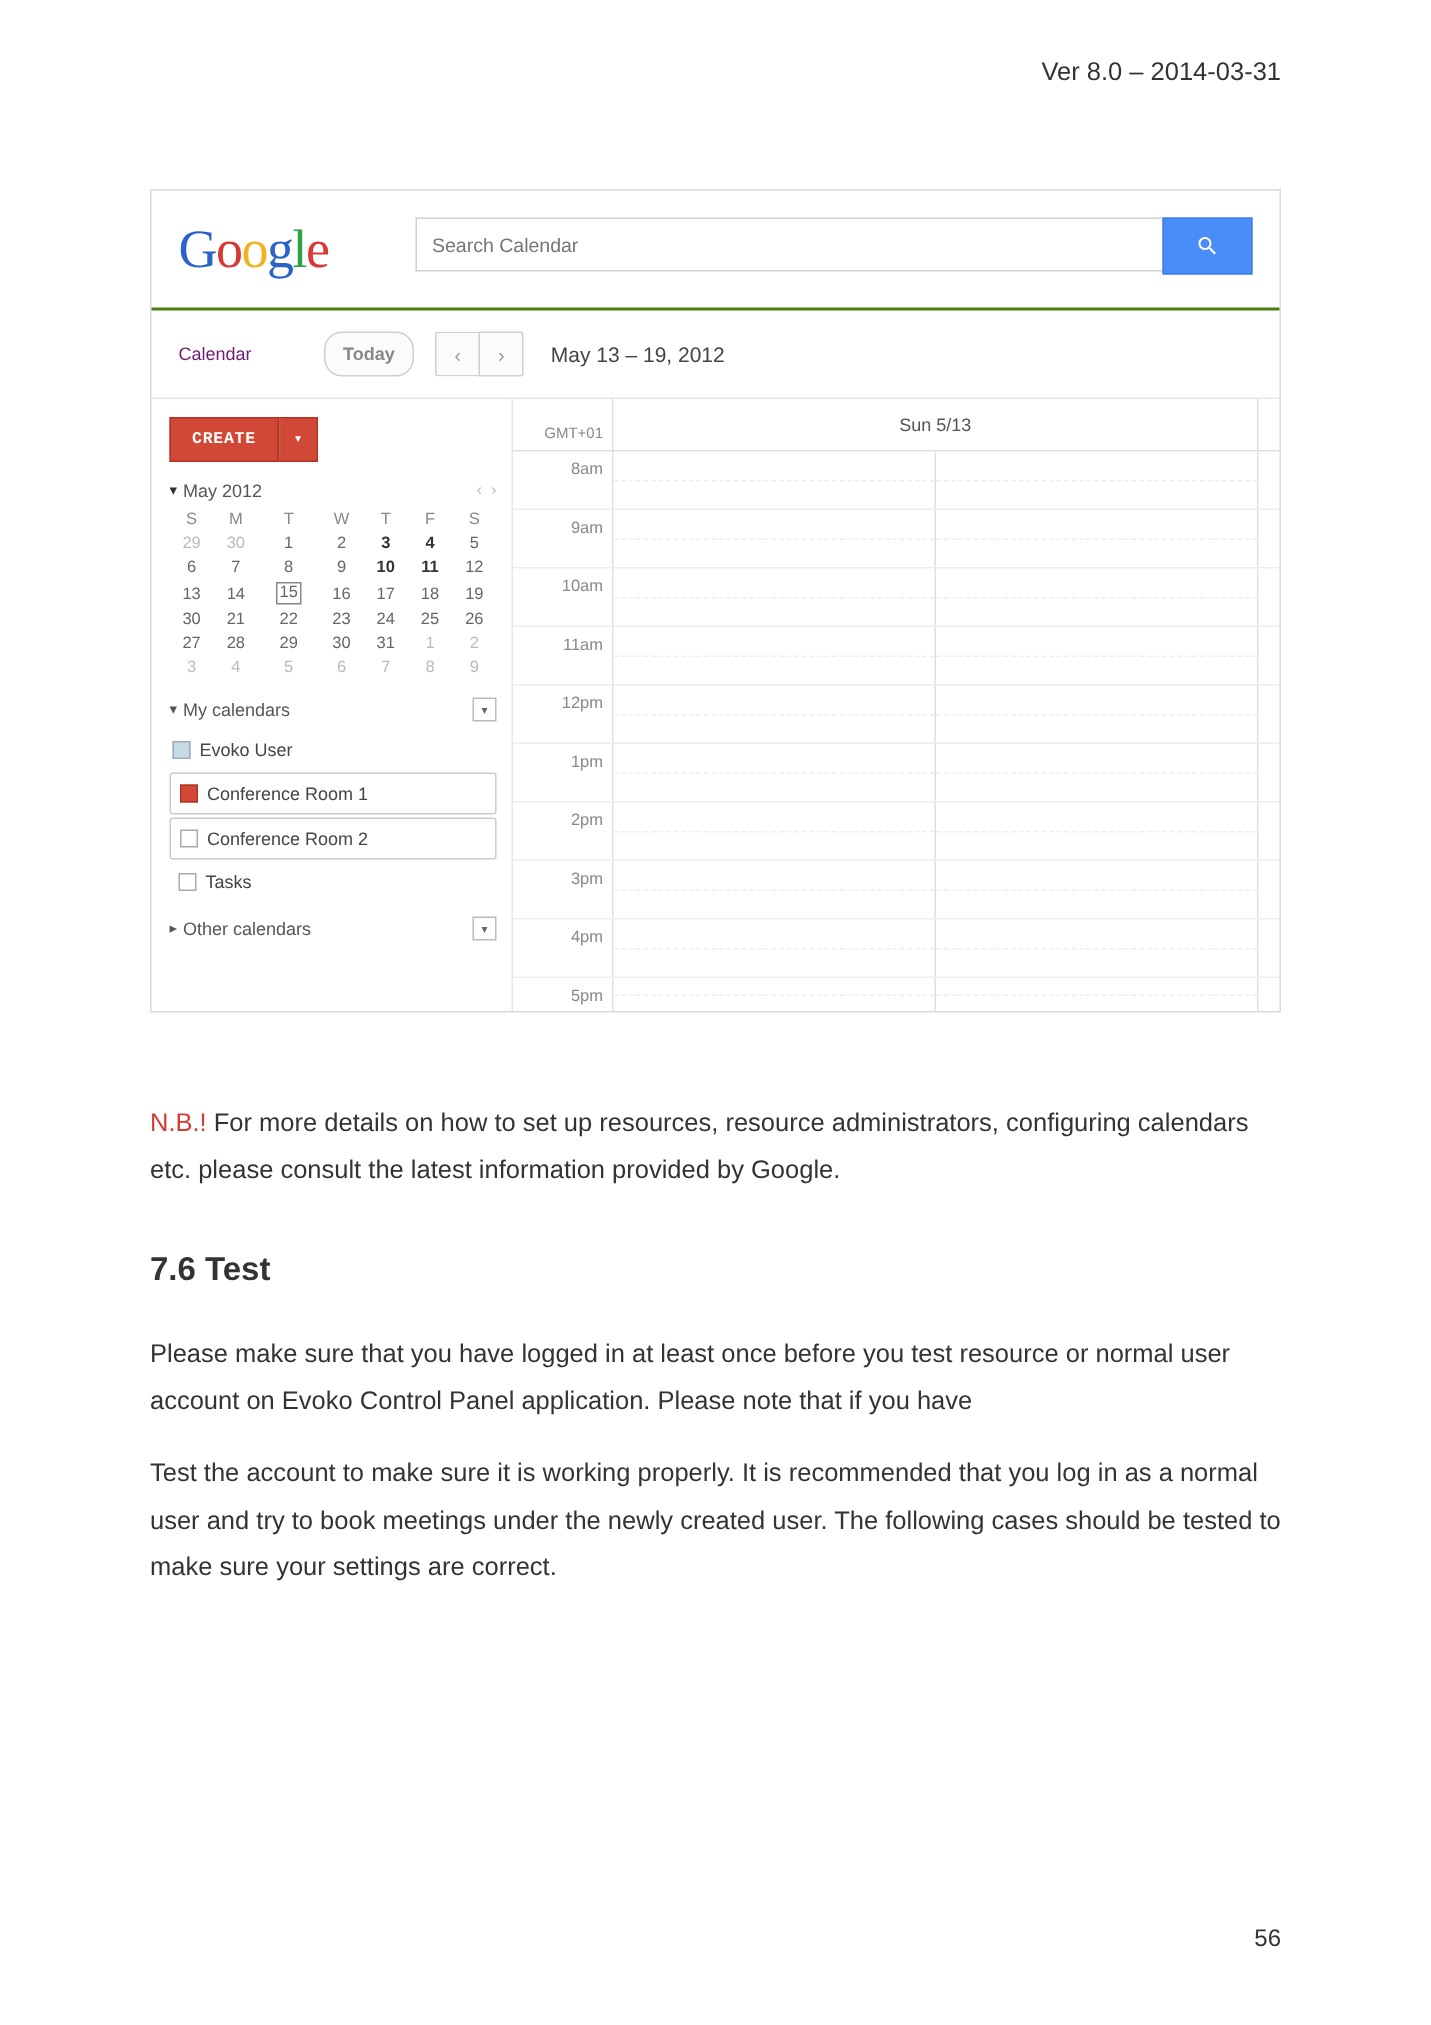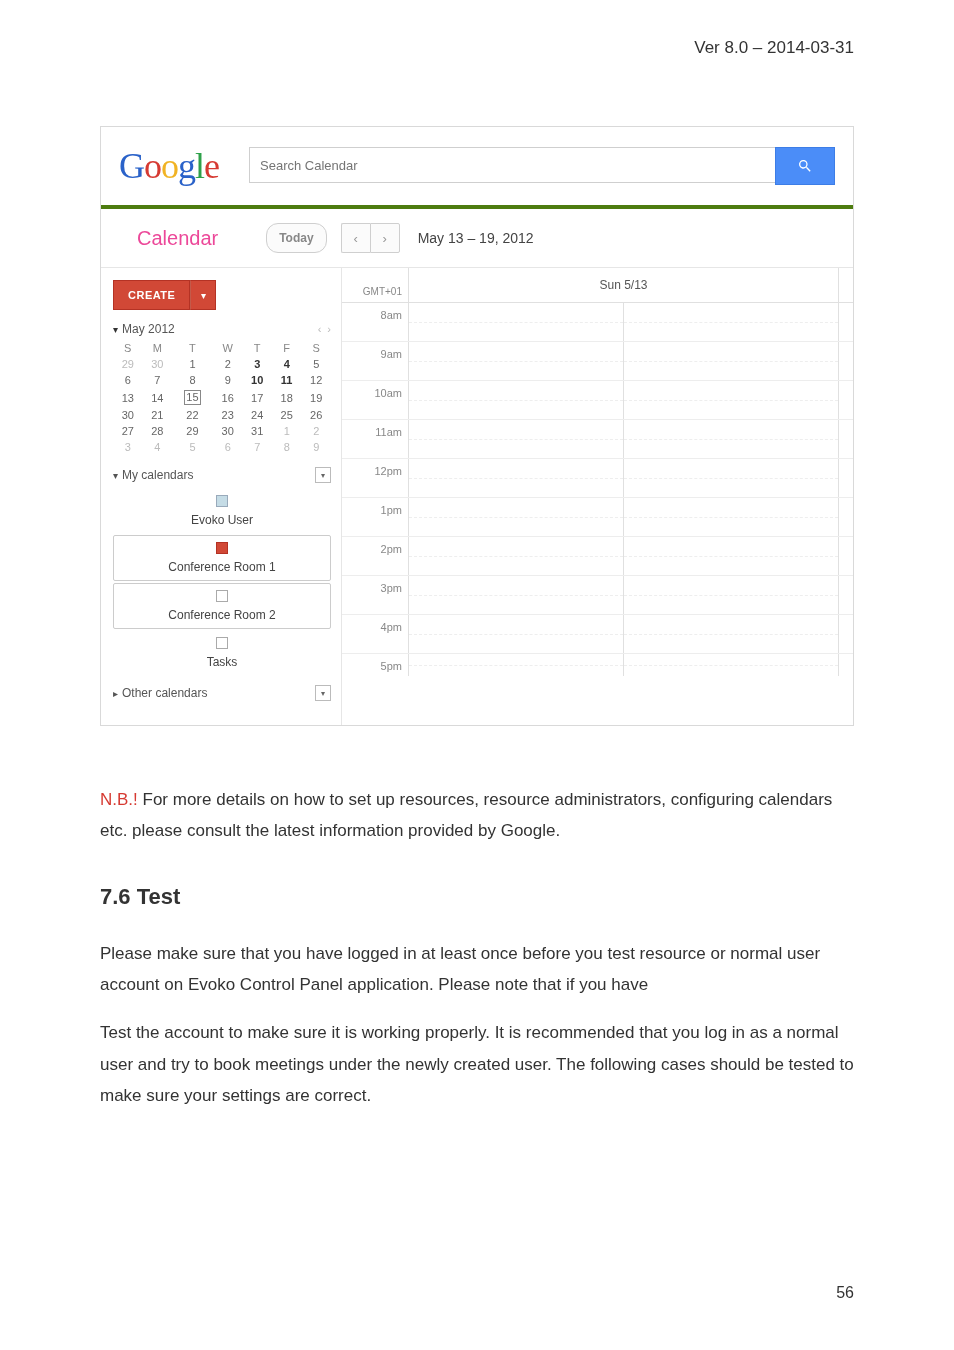--- a/index.html
+++ b/index.html
@@ -1,61 +1,61 @@
 <!DOCTYPE html>
 <html><head>
 <meta charset="utf-8">
 <style>
   html,body{margin:0;padding:0;background:#fff;font-family:"Segoe UI","Helvetica Neue",Arial,sans-serif;color:#333;}
   .page{width:954px;min-height:1350px;box-sizing:border-box;padding:48px 100px 48px 100px;position:relative;}
   .doc-ver{position:absolute;top:38px;right:100px;font-size:17px;color:#333;}
   .shot{border:1px solid #d9d9d9;background:#fff;margin-top:78px;margin-bottom:58px;}
   
-  .gbar{display:flex;align-items:center;padding:18px 18px 18px 18px;border-bottom:4px solid #4d7c0f;}
+  .gbar{display:flex;align-items:flex-start;padding:18px 18px 18px 18px;border-bottom:2px solid #4d7c0f;gap:28px;}
   .glogo{font-family:Georgia,"Times New Roman",serif;font-size:36px;letter-spacing:-1px;}
   .glogo .b{color:#2a62c9;} .glogo .r{color:#d63a32;} .glogo .y{color:#f1b324;} .glogo .g{color:#2fa14a;}
   .search{flex:1;display:flex;margin-left:30px;}
   .search input{flex:1;height:34px;border:1px solid #cfcfcf;border-right:none;font-size:13px;padding:0 10px;color:#ef4444;background:#fff;}
   .sbtn{width:58px;height:36px;background:#4b8df8;display:flex;align-items:center;justify-content:center;border:1px solid #3d7de6;}
   .sbtn svg{width:16px;height:16px;fill:#fff;}
   
   .navrow{display:flex;align-items:center;gap:0;padding:14px 18px;border-bottom:1px solid #e6e6e6;}
-  .calword{font-size:20px;color:#ec4899;margin-left:18px;margin-right:48px;}
+  .calword{font-size:12px;color:#701a75;margin-left:0;margin-right:48px;}
   .todaybtn,.arrowbtn{height:28px;border:1px solid #cfcfcf;background:#fbfbfb;font-size:12px;color:#888;display:inline-flex;align-items:center;justify-content:center;}
   .todaybtn{padding:0 12px;border-radius:12px;font-weight:bold;}
   .arrows{display:inline-flex;margin-left:14px;}
   .arrowbtn{width:28px;font-size:13px;color:#999;}
   .arrowbtn:first-child{border-right:none;border-radius:2px 0 0 2px;}
   .arrowbtn:last-child{border-radius:0 2px 2px 0;}
   .range{margin-left:18px;font-size:14px;color:#444;}
   
   .body{display:flex;}
   .side{width:218px;border-right:1px solid #e6e6e6;padding:12px 10px 18px 12px;font-size:12px;color:#444;}
-  .createwrap{display:flex;margin-bottom:12px;}
+  .createwrap{display:flex;margin-bottom:12px;font-family:Liberation Mono, monospace;}
   .createbtn{background:#d14836;color:#fff;font-size:11px;font-weight:bold;letter-spacing:.5px;height:28px;display:flex;align-items:center;padding:0 14px;border:1px solid #b43224;}
   .createdd{background:#d14836;color:#fff;width:24px;height:28px;display:flex;align-items:center;justify-content:center;border:1px solid #b43224;border-left:1px solid #c35a4a;font-size:10px;}
   
   .mini{margin-bottom:12px;}
   .mini-head{display:flex;align-items:center;justify-content:space-between;color:#555;margin-bottom:4px;}
   .mini-head .mh-left{display:flex;align-items:center;gap:4px;}
   .mini-head .caret{font-size:10px;color:#333;}
   .mini-head .arrows2{display:flex;gap:6px;color:#bbb;font-size:11px;}
   table.cal{border-collapse:collapse;width:100%;text-align:center;font-size:11px;color:#666;}
   table.cal th{font-weight:normal;color:#888;padding:2px 0;}
   table.cal td{padding:2px 0;}
   .dim{color:#bbb;}
   .bold{font-weight:bold;color:#333;}
   .boxday{border:1px solid #888;display:inline-block;width:15px;line-height:13px;}
   
   .sect{margin-top:10px;}
   .sect-head{display:flex;align-items:center;justify-content:space-between;color:#555;margin-bottom:6px;}
   .sect-head .sh-left{display:flex;align-items:center;gap:4px;}
   .sect-head .caret{font-size:10px;}
   .sqbtn{width:14px;height:14px;border:1px solid #bbb;background:#fff;display:flex;align-items:center;justify-content:center;font-size:8px;color:#666;}
-  .calitem{display:flex;align-items:center;gap:6px;padding:6px 2px;flex-direction:column;}
+  .calitem{display:flex;align-items:center;gap:6px;padding:6px 2px;}
   .calitem.boxed{border:1px solid #ccc;border-radius:2px;margin-top:2px;padding:6px 6px;}
   .chk{width:10px;height:10px;border:1px solid #aaa;display:inline-block;}
   .chk.filled{background:#c5dce6;border-color:#9ab;}
   .chk.red{background:#d14836;border-color:#b43224;}
   
   .grid{flex:1;}
   .ghead{display:flex;border-bottom:1px solid #e0e0e0;font-size:12px;color:#555;}
   .tzcell{width:60px;text-align:right;padding:18px 6px 4px 0;color:#888;font-size:10px;border-right:1px solid #e0e0e0;}
   .daycell{flex:1;text-align:center;padding:10px 0;font-size:12px;border-right:1px solid #e0e0e0;}
   .slast{width:14px;}

